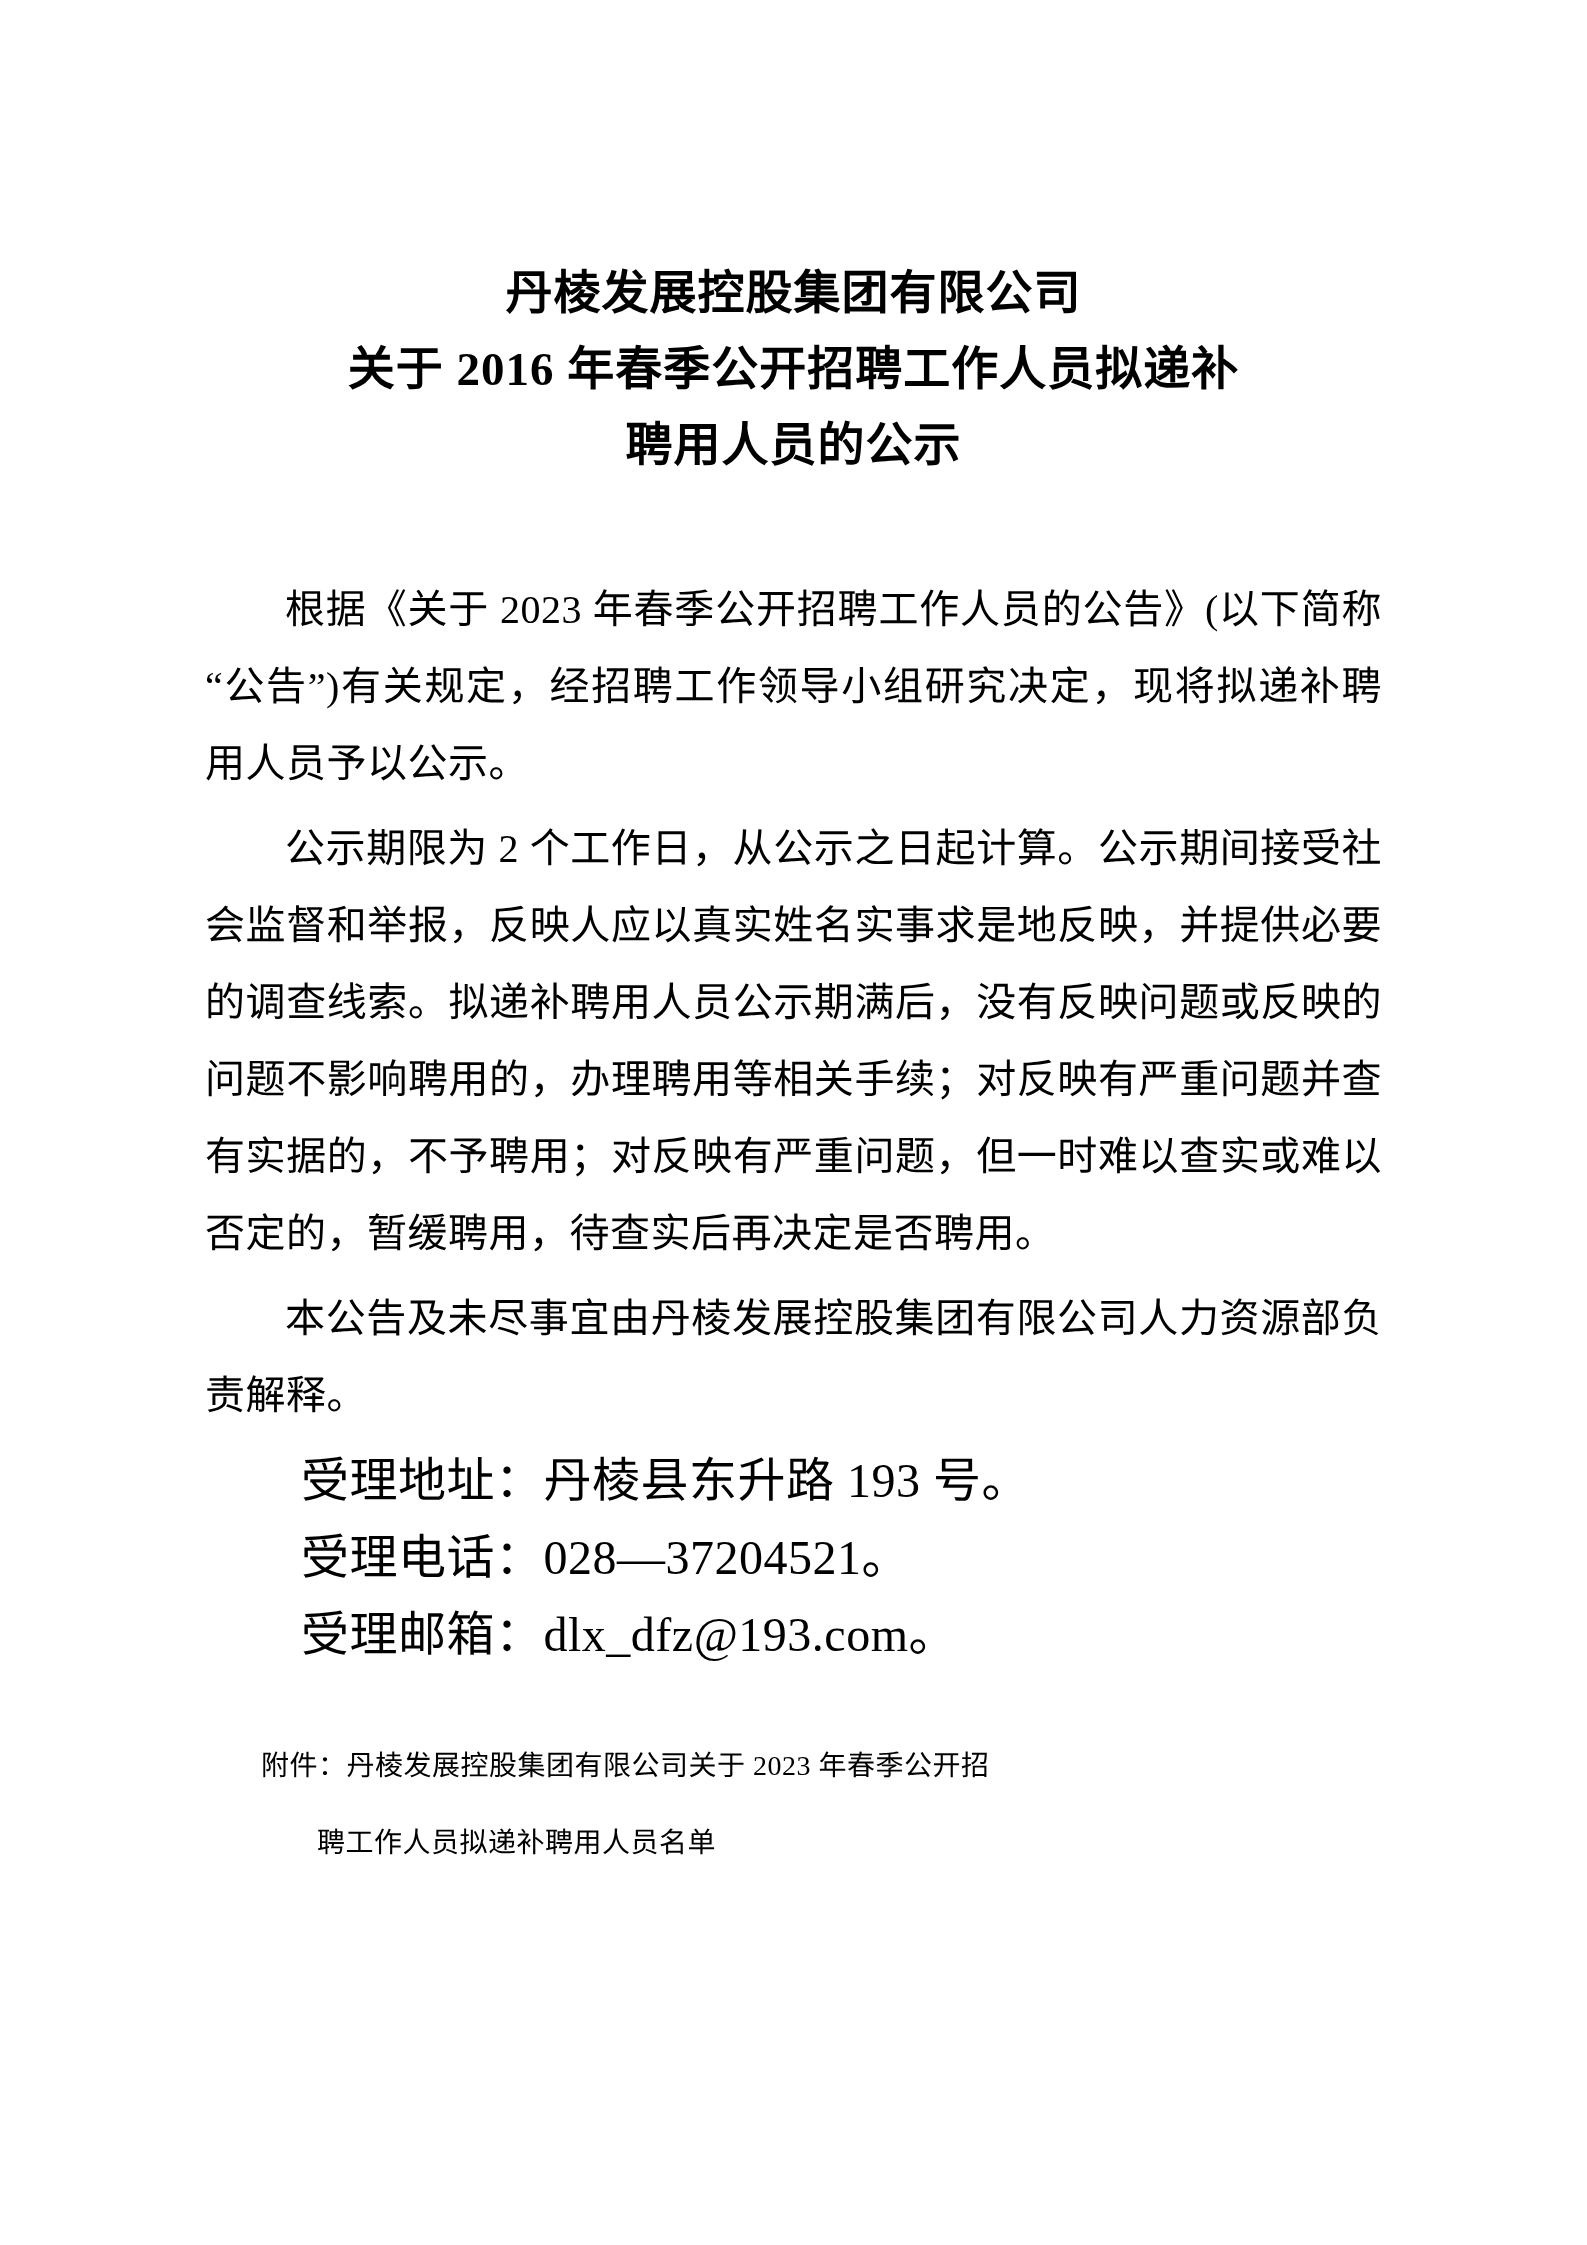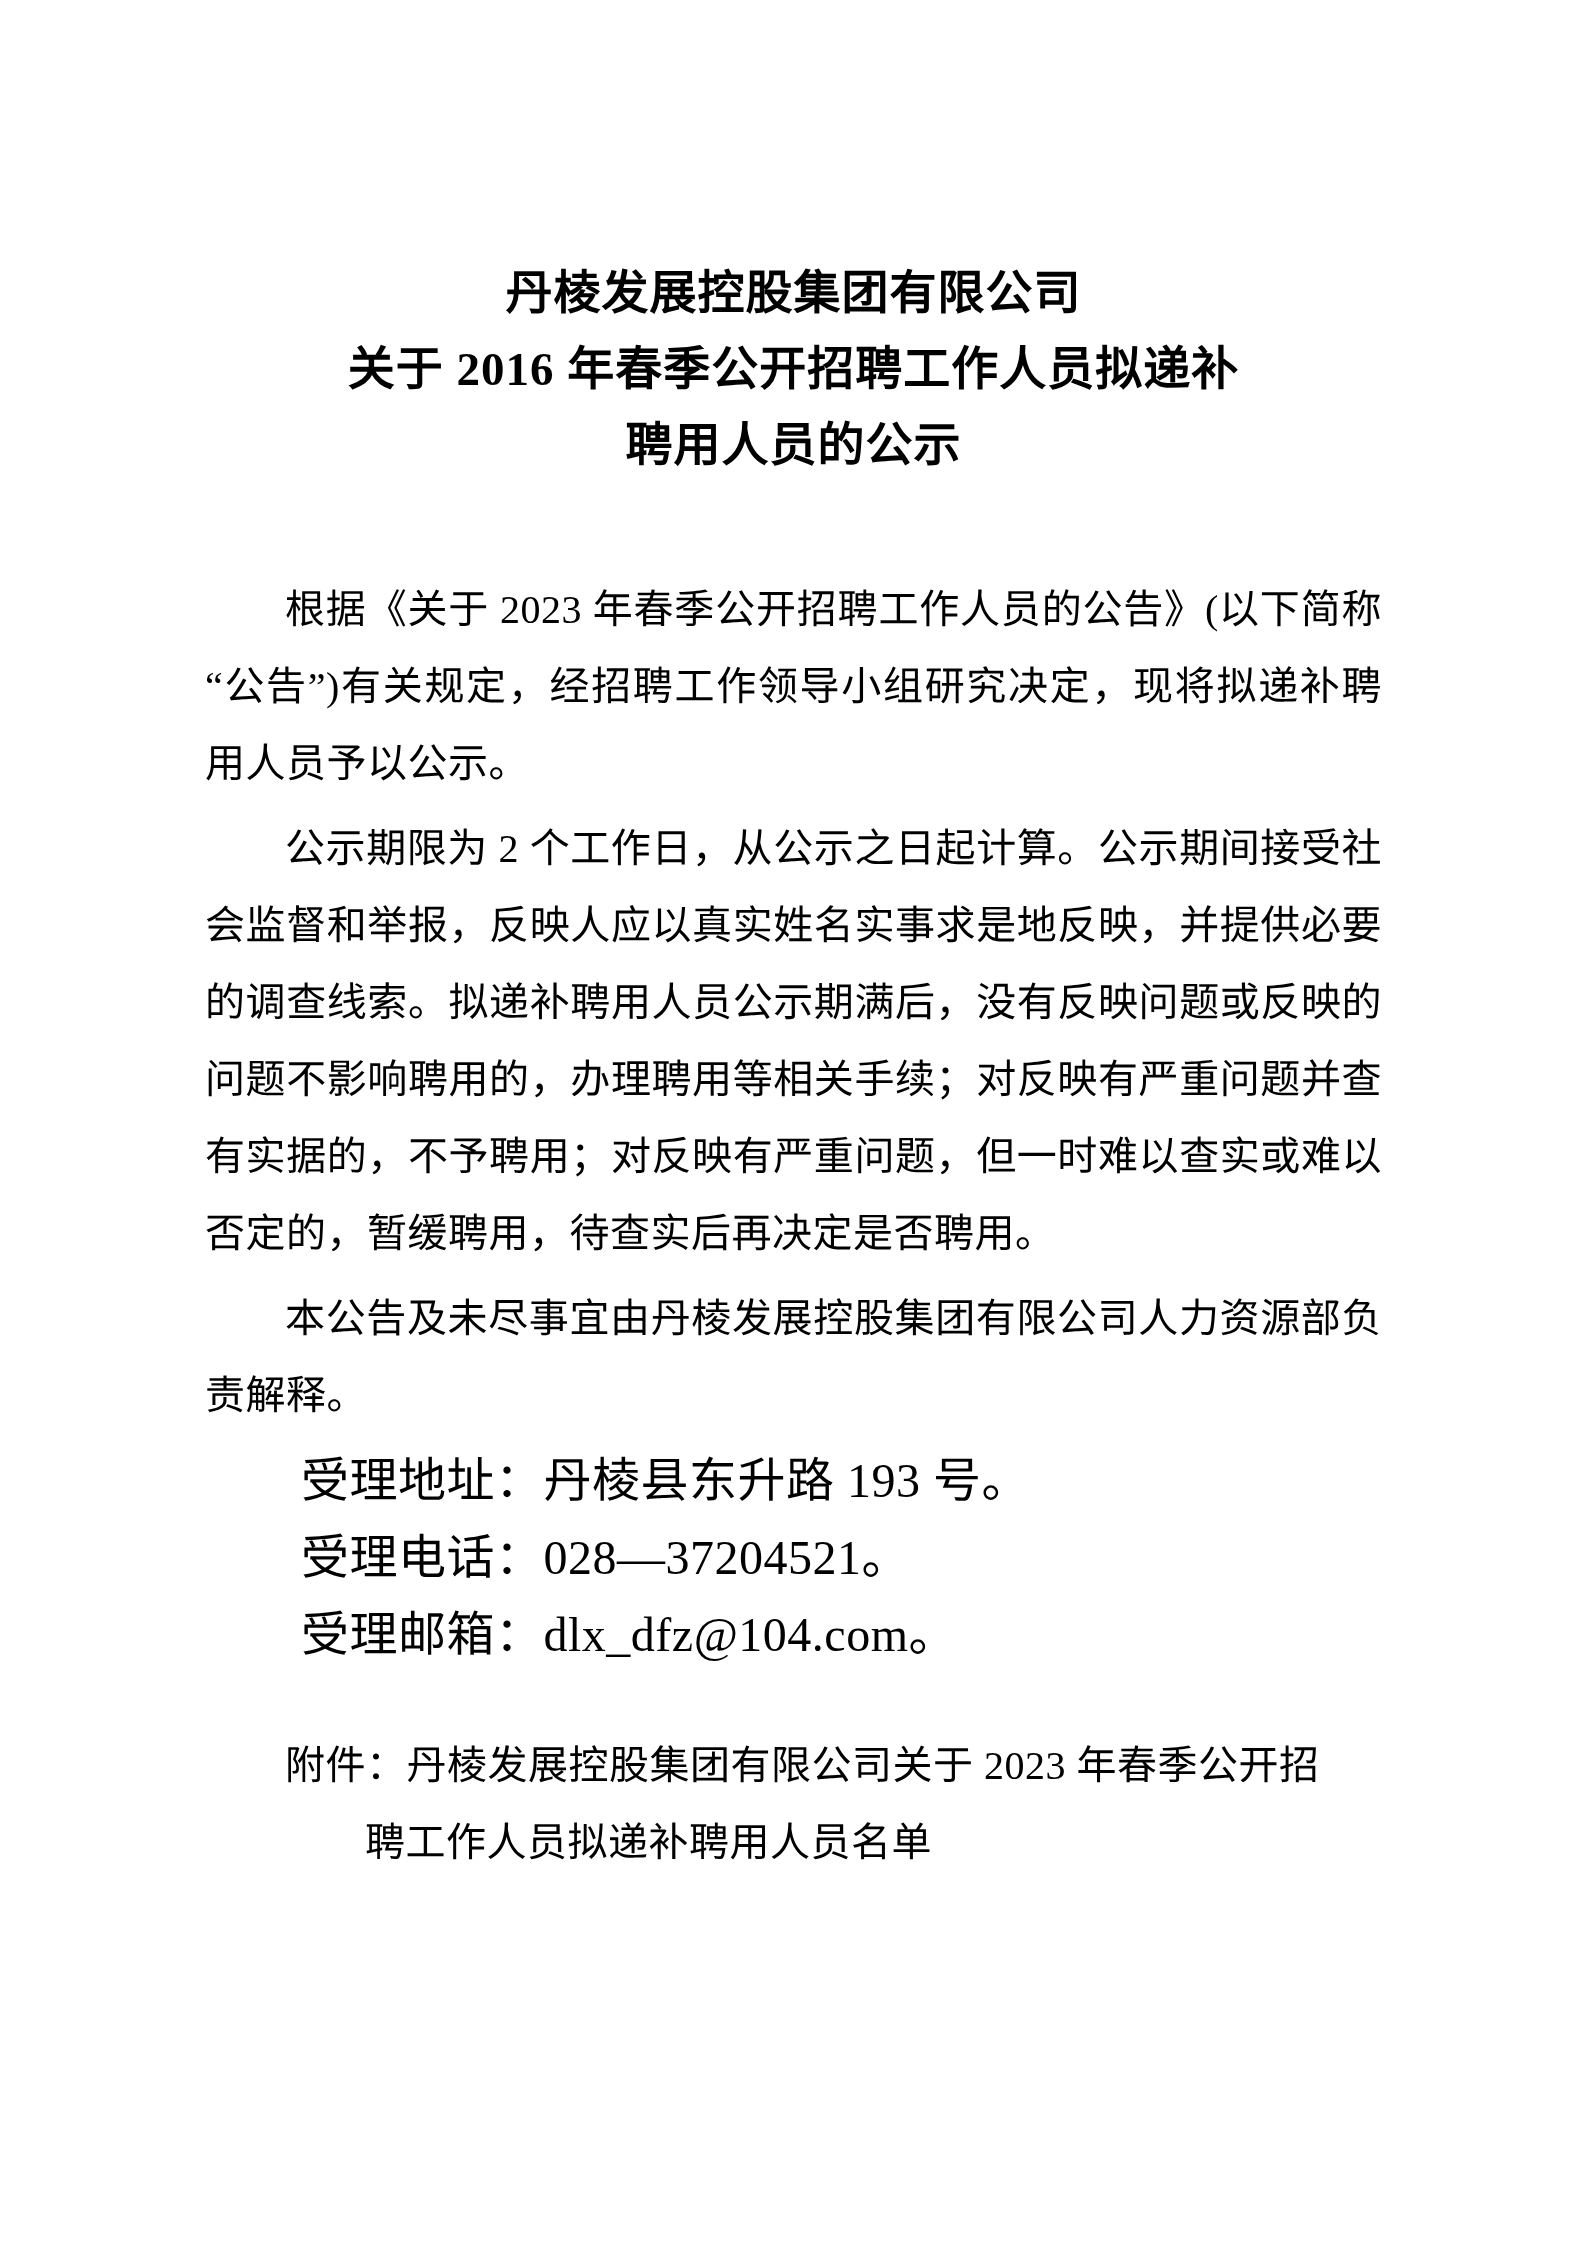--- a/index.html
+++ b/index.html
@@ -49,21 +49,21 @@
   .gap-sm { height: 8px; }
   .gap-lg { height: 54px; }
   .contact-line {
     font-size: 48px;
     line-height: 77px;
     margin: 0;
     text-indent: 2em;
     letter-spacing: 0.5px;
   }
   .attach {
-    font-size: 40px;
+    font-size: 28px;
     line-height: 77px;
     margin: 0;
     text-indent: 2em;
     letter-spacing: 0.5px;
     text-align: justify;
     text-justify: inter-ideograph;
   }
   .attach .cont {
     display: block;
     text-indent: 4em;
@@ -89,21 +89,21 @@
     <p class="para">公示期限为 2 个工作日，从公示之日起计算。公示期间接受社会监督和举报，反映人应以真实姓名实事求是地反映，并提供必要的调查线索。拟递补聘用人员公示期满后，没有反映问题或反映的问题不影响聘用的，办理聘用等相关手续；对反映有严重问题并查有实据的，不予聘用；对反映有严重问题，但一时难以查实或难以否定的，暂缓聘用，待查实后再决定是否聘用。</p>
 
     <div class="gap-sm"></div>
 
     <p class="para">本公告及未尽事宜由丹棱发展控股集团有限公司人力资源部负责解释。</p>
 
     <div class="gap-sm"></div>
 
     <p class="contact-line">受理地址：丹棱县东升路 193 号。</p>
     <p class="contact-line">受理电话：028—37204521。</p>
-    <p class="contact-line">受理邮箱：dlx_dfz@104.com。</p>
+    <p class="contact-line">受理邮箱：dlx_dfz@193.com。</p>
 
     <div class="gap-lg"></div>
 
     <p class="attach">
       <span>附件：丹棱发展控股集团有限公司关于 2023 年春季公开招</span>
       <span class="cont">聘工作人员拟递补聘用人员名单</span>
     </p>
 
   </div>
 </div>

